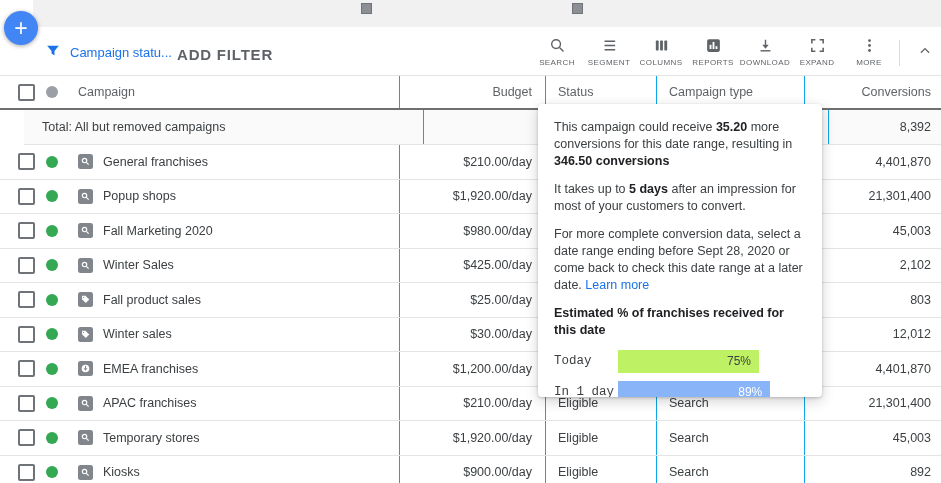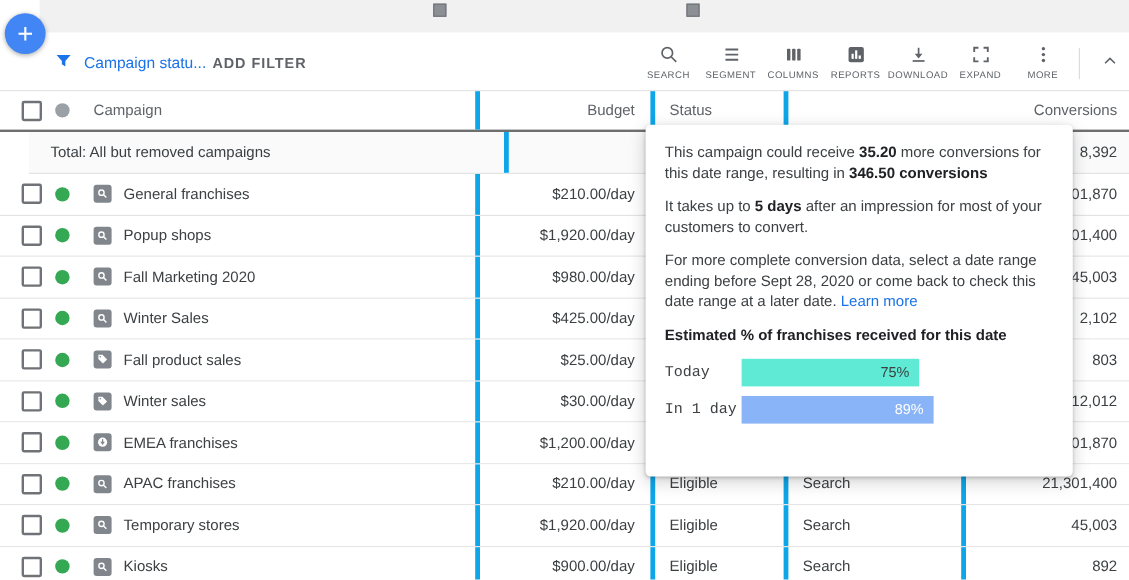--- a/index.html
+++ b/index.html
@@ -10,50 +10,50 @@
   
   .top-strip{position:absolute;left:33px;top:0;width:908px;height:27px;background:#f1f1f2;}
   .handle{position:absolute;top:3px;width:11px;height:11px;background:#8c9094;border:1px solid #70747a;box-sizing:border-box;}
   
   .fab{position:absolute;left:4px;top:11px;width:34px;height:34px;border-radius:50%;
     background:#4285f4;color:#fff;display:flex;align-items:center;justify-content:center;
     font-size:23px;font-weight:400;box-shadow:0 1px 4px rgba(0,0,0,.35);z-index:6;cursor:pointer;}
   
   .funnel{position:absolute;left:46px;top:44px;width:14px;height:14px;}
   .chip{position:absolute;left:70px;top:45px;font-size:13px;color:#1a73e8;cursor:pointer;}
-  .add-filter{position:absolute;left:177px;top:46px;font-size:12px;font-weight:700;
+  .add-filter{position:absolute;left:177px;top:46px;font-size:15px;font-weight:700;
     letter-spacing:.8px;color:#5f6368;cursor:pointer;}
   .toolbar{position:absolute;left:531px;top:37px;width:364px;display:flex;}
   .tool{width:52px;display:flex;flex-direction:column;align-items:center;cursor:pointer;}
   .tool-icon{height:17px;display:flex;align-items:center;justify-content:center;}
   .tool-label{font-size:8px;letter-spacing:.4px;color:#5f6368;margin-top:4px;white-space:nowrap;}
   .toolbar-divider{position:absolute;left:899px;top:40px;width:1px;height:26px;background:#dadce0;}
   .collapse-btn{position:absolute;left:913px;top:42px;width:24px;height:22px;display:flex;
     align-items:center;justify-content:center;cursor:pointer;}
   
   .table{position:absolute;left:0;top:75px;width:941px;font-size:12.5px;}
   .row{display:flex;align-items:stretch;height:34.5px;border-bottom:1px solid #e4e4e4;box-sizing:border-box;background:#fff;}
   .row.header{height:35px;border-top:1px solid #e4e4e4;border-bottom:2px solid #6f6f6f;color:#5f6368;}
   .row.total{height:35px;background:#fafafa;margin-left:24px;}
-  .cell{display:flex;align-items:center;box-sizing:border-box;border-right:4px solid #0ea5e9;}
+  .cell{display:flex;align-items:center;box-sizing:border-box;border-right:1px solid #0ea5e9;}
   .c-campaign{width:400px;padding-left:18px;}
   .c-budget{width:146px;justify-content:flex-end;padding-right:13px;}
   .c-status{width:111px;padding-left:12px;}
   .c-type{width:148px;padding-left:12px;}
   .c-conv{flex:1;justify-content:flex-end;padding-right:10px;border-right:none;}
   .cb{width:13px;height:13px;border:2px solid #6f7377;border-radius:2px;background:#fff;
     box-sizing:content-box;margin-right:11px;flex:none;cursor:pointer;}
   .dot{width:12px;height:12px;border-radius:50%;margin-right:20px;flex:none;}
   .dot.green{background:#34a853;}
   .dot.gray{background:#9aa0a6;}
   .badge{width:15px;height:15px;border-radius:2.5px;background:#80868b;display:flex;
     align-items:center;justify-content:center;margin-right:10px;flex:none;}
   .cname{cursor:pointer;}
   
-  .tooltip{position:absolute;left:538px;top:104px;width:356px;height:293px;background:#fff;
+  .tooltip{position:absolute;left:538px;top:104px;width:284px;height:293px;background:#fff;
     border-radius:4px;box-shadow:0 1px 3px rgba(0,0,0,.2),0 4px 14px rgba(0,0,0,.18);
     z-index:10;box-sizing:border-box;padding:15px 16px;font-size:12.5px;line-height:1.36;
     color:#3c4043;overflow:hidden;}
   .tooltip p{margin:0 0 11px;}
   .b,.tooltip b{font-weight:700;color:#202124;}
   .link{color:#1a73e8;text-decoration:none;cursor:pointer;}
   .chart-title{font-weight:700;color:#202124;margin:3px 0 11px;}
   .bar-row{display:flex;align-items:center;margin-bottom:8px;}
   .bar-row:last-child{margin-bottom:0;}
   .bar-label{width:64px;flex:none;font-family:Liberation Mono, monospace;}
@@ -174,20 +174,21 @@
 
 <div class="table">
   <div class="row header">
     <div class="cell c-campaign">
       <span class="cb"></span>
       <span class="dot gray"></span>
       <span>Campaign</span>
     </div>
     <div class="cell c-budget">Budget</div>
     <div class="cell c-status">Status</div>
+    <div class="cell c-type">Campaign type</div>
     <div class="cell c-conv">Conversions</div>
   </div>
   <div class="row total">
     <div class="cell c-campaign">Total: All but removed campaigns</div>
     <div class="cell c-budget"></div>
     <div class="cell c-status"></div>
     <div class="cell c-type"></div>
     <div class="cell c-conv">8,392</div>
   </div>
   <div id="rows-container">
@@ -367,21 +368,21 @@
 
 <div class="tooltip">
   <p><span>This campaign could receive </span><span class="b">35.20</span><span> more conversions for this date range, resulting in </span><span class="b">346.50 conversions</span></p>
   <p><span>It takes up to </span><span class="b">5 days</span><span> after an impression for most of your customers to convert.</span></p>
   <p><span>For more complete conversion data, select a date range ending before Sept 28, 2020 or come back to check this date range at a later date. </span><a class="link" href="#">Learn more</a></p>
   <div class="chart-title">Estimated % of franchises received for this date</div>
   <div>
       <div class="bar-row">
         <span class="bar-label">Today</span>
         <div class="bar-track">
-          <div class="bar" style="width:75%;background:#5eead4;color:#3c4043">75%</div>
+          <div class="bar" style="width:75%;background:#bef264;color:#3c4043">75%</div>
         </div>
       </div>
       <div class="bar-row">
         <span class="bar-label">In 1 day</span>
         <div class="bar-track">
           <div class="bar" style="width:81%;background:#8ab4f8;color:#ffffff">89%</div>
         </div>
       </div>
     </div>
 </div>

